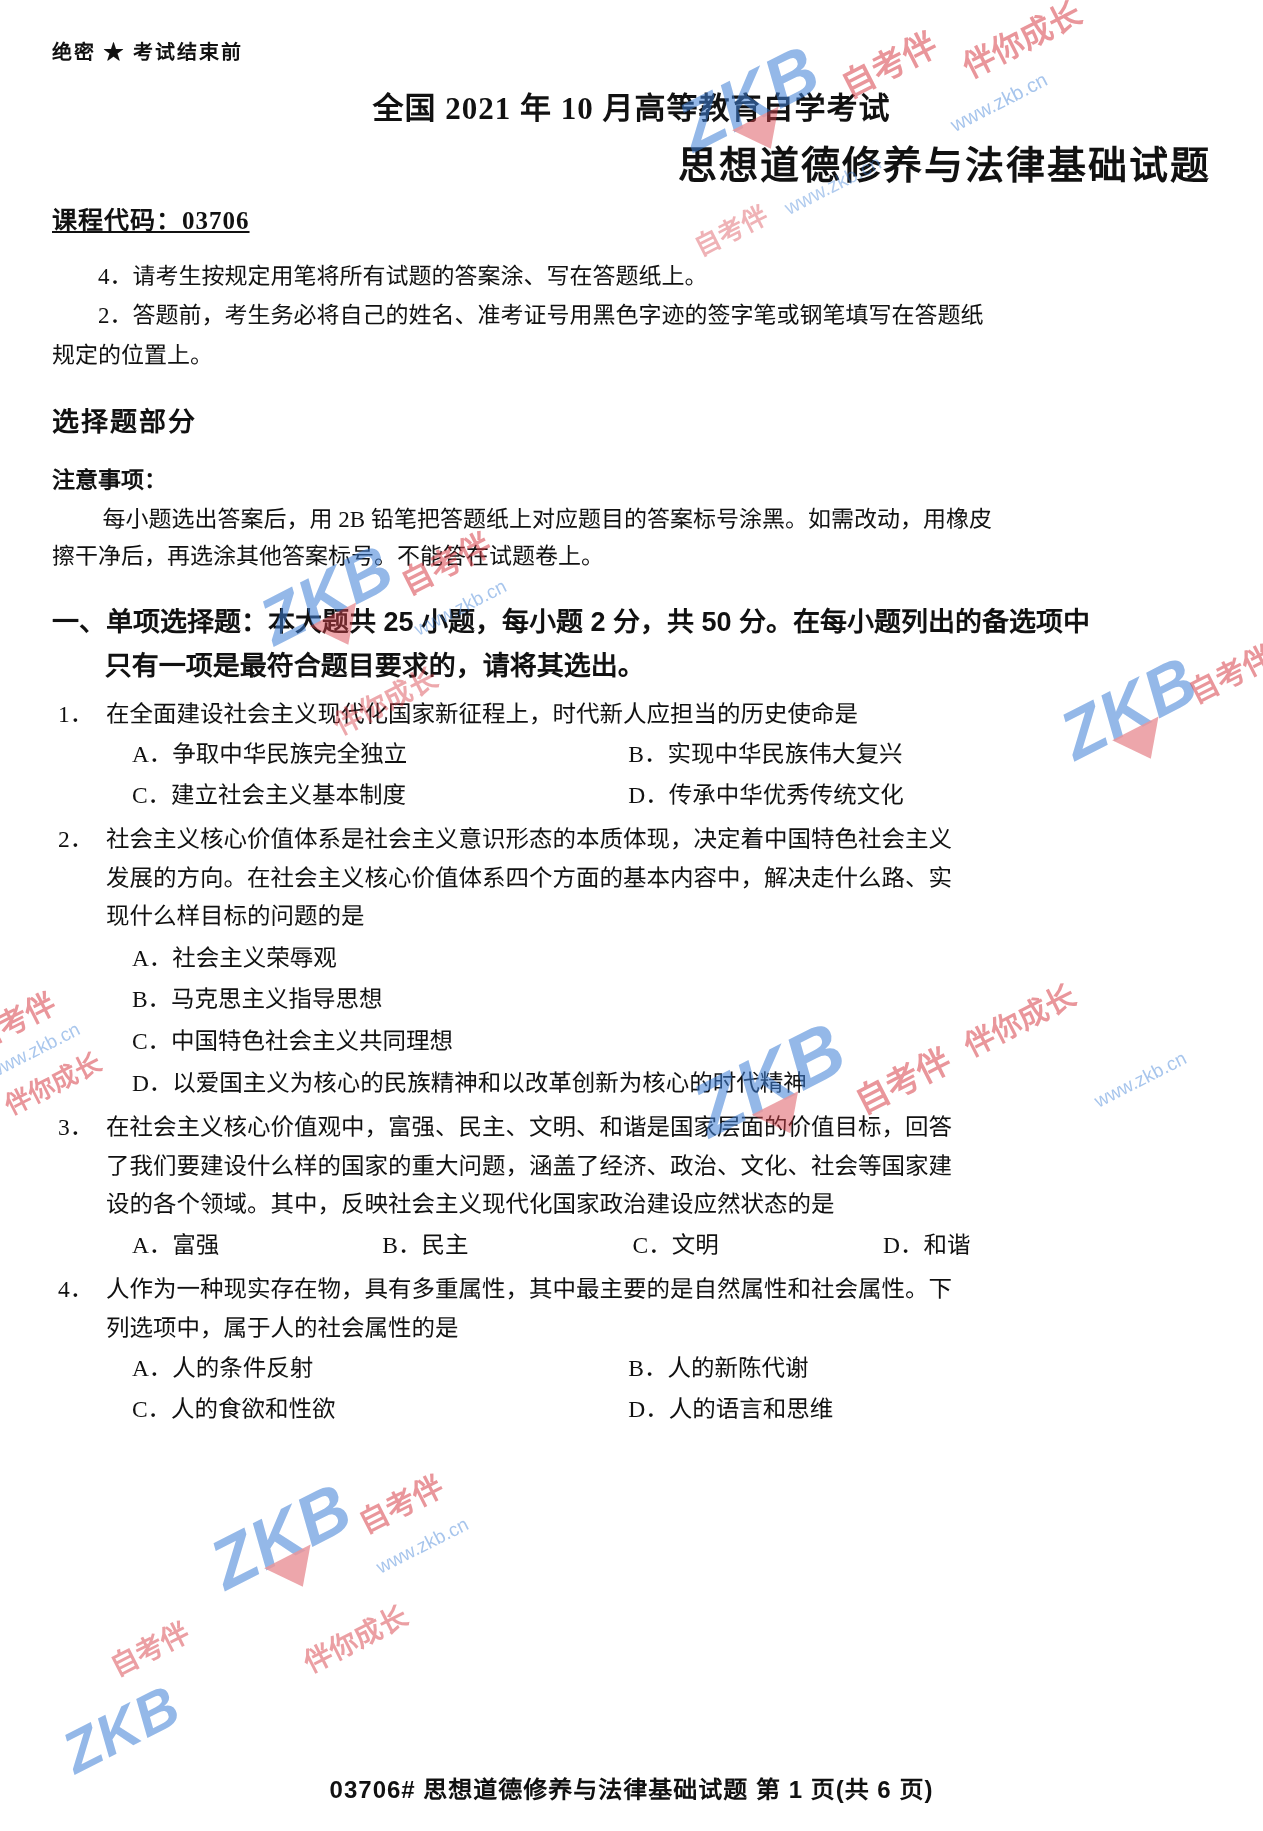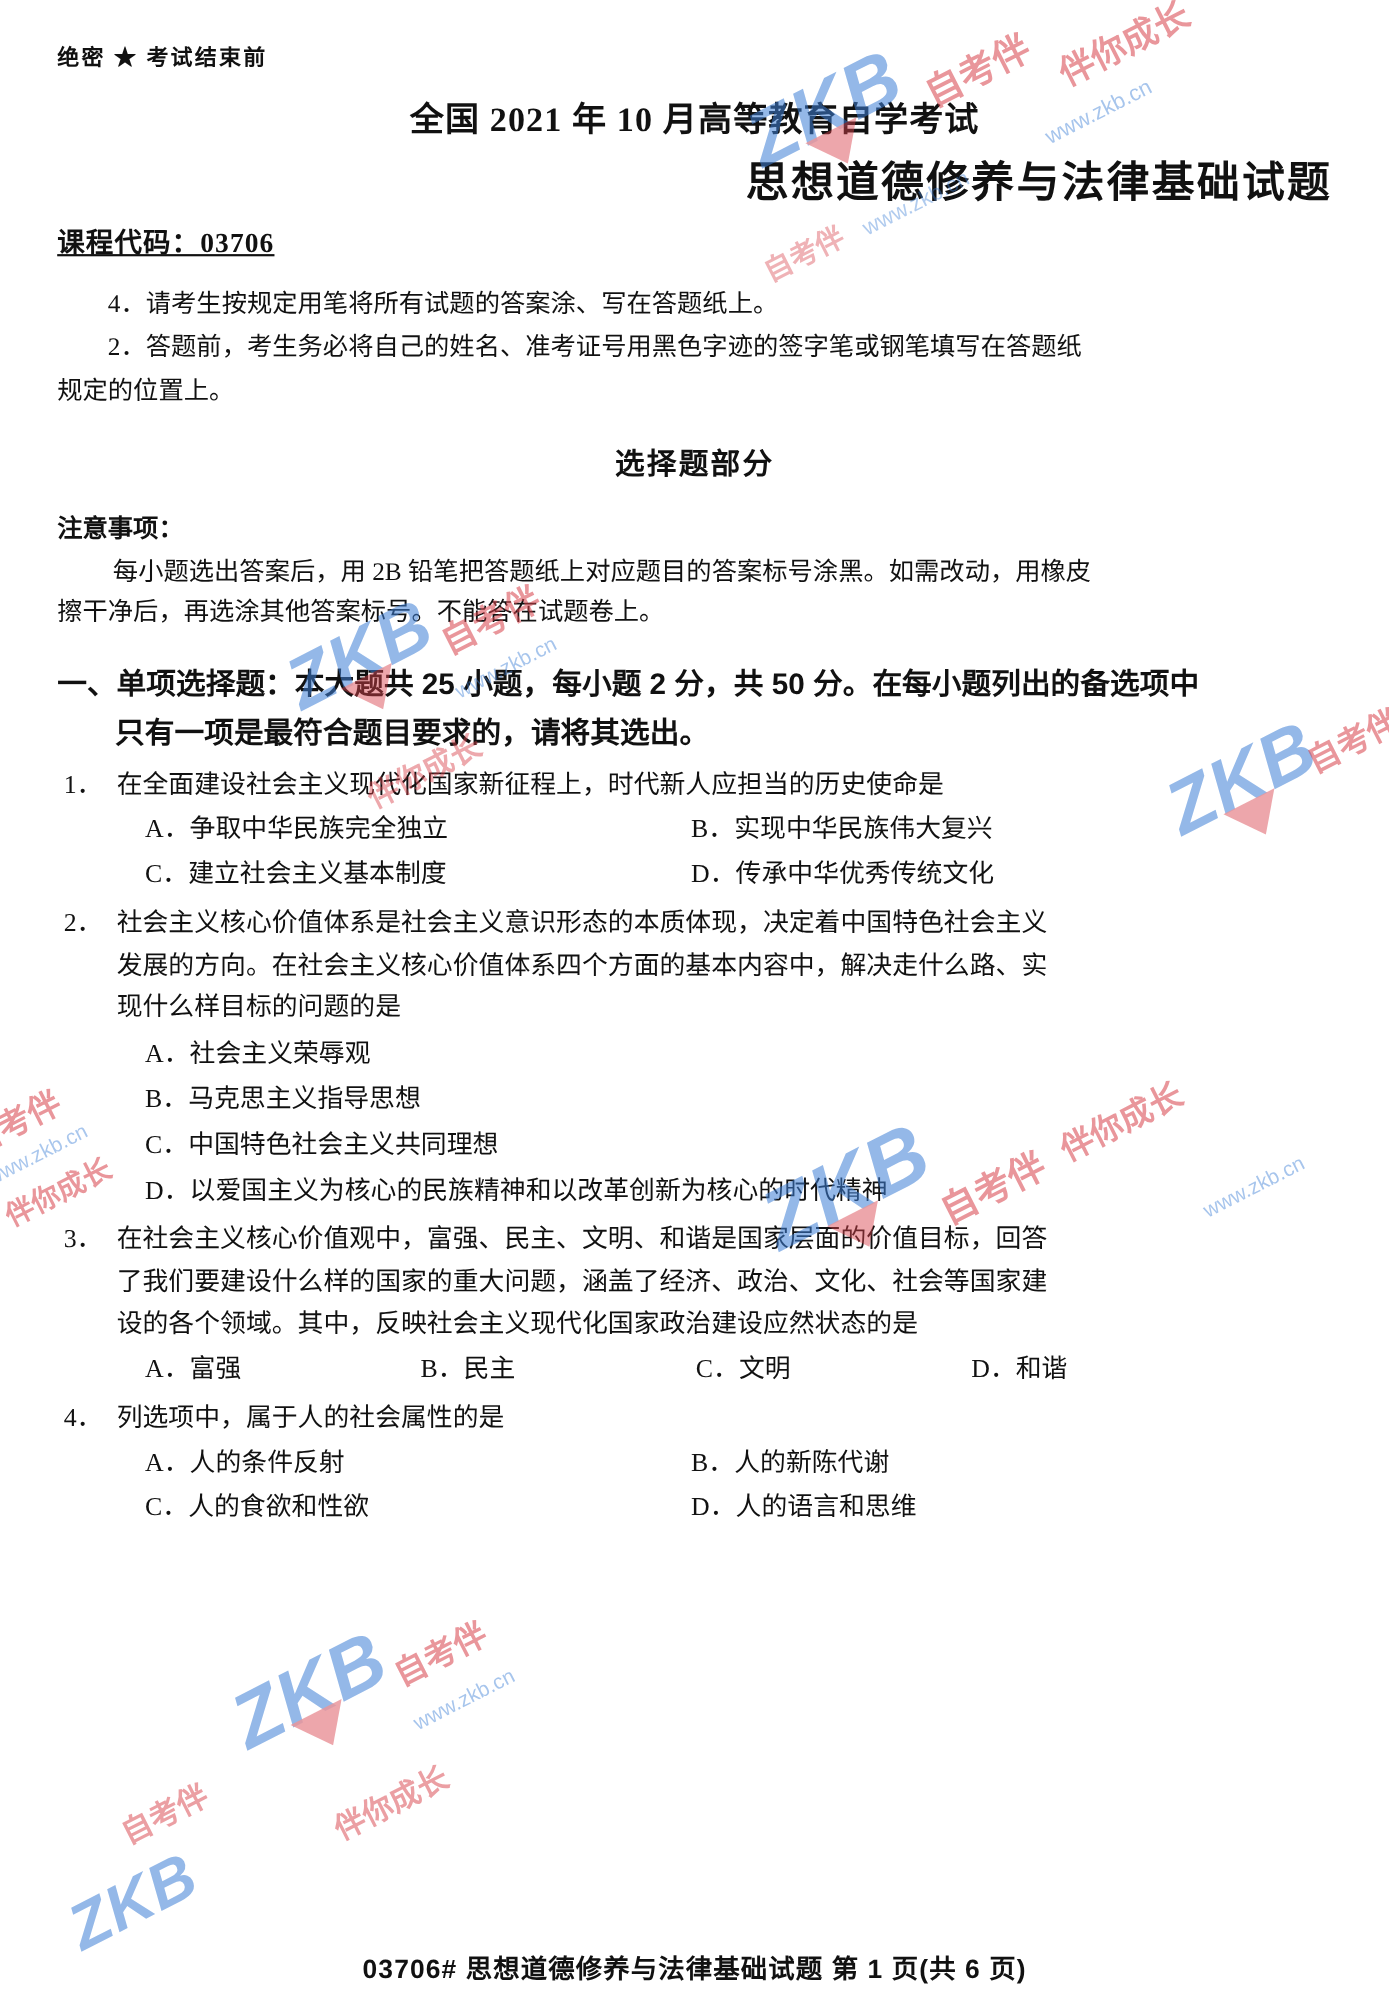--- a/index.html
+++ b/index.html
@@ -101,21 +101,21 @@
   .instr {
     font-size: 23px;
     line-height: 1.62;
     margin: 2px 0;
     text-indent: 2em;
   }
   .instr.cont {
     text-indent: 0;
   }
   .section-head {
-    text-align: center;
+    text-align: left;
     font-family: "Liberation Sans", sans-serif;
     font-weight: bold;
     font-size: 27px;
     letter-spacing: 2px;
     margin: 26px 0 22px 0;
   }
   .notice-title {
     font-family: "Liberation Sans", sans-serif;
     font-weight: bold;
     font-size: 23px;
@@ -246,20 +246,21 @@
   </div>
   <div class="opt-row opt-4col">
     <span class="opt">A．富强</span>
     <span class="opt">B．民主</span>
     <span class="opt">C．文明</span>
     <span class="opt">D．和谐</span>
   </div>
 
   <div class="q">
     <span class="num">4．</span>
+    <span>人作为一种现实存在物，具有多重属性，其中最主要的是自然属性和社会属性。下</span>
   </div>
   <div class="q" style="margin-top:0">
     <span>列选项中，属于人的社会属性的是</span>
   </div>
   <div class="opt-row opt-2col">
     <span class="opt">A．人的条件反射</span>
     <span class="opt">B．人的新陈代谢</span>
   </div>
   <div class="opt-row opt-2col">
     <span class="opt">C．人的食欲和性欲</span>

